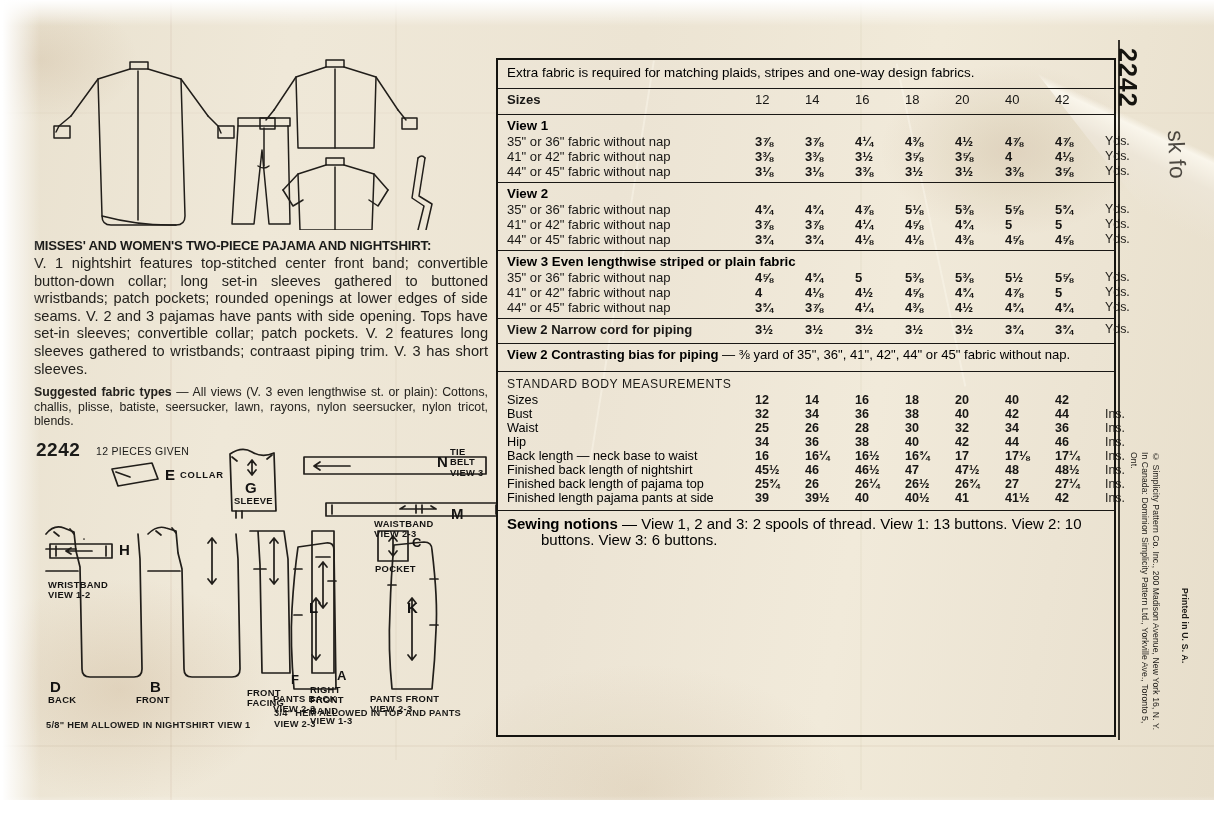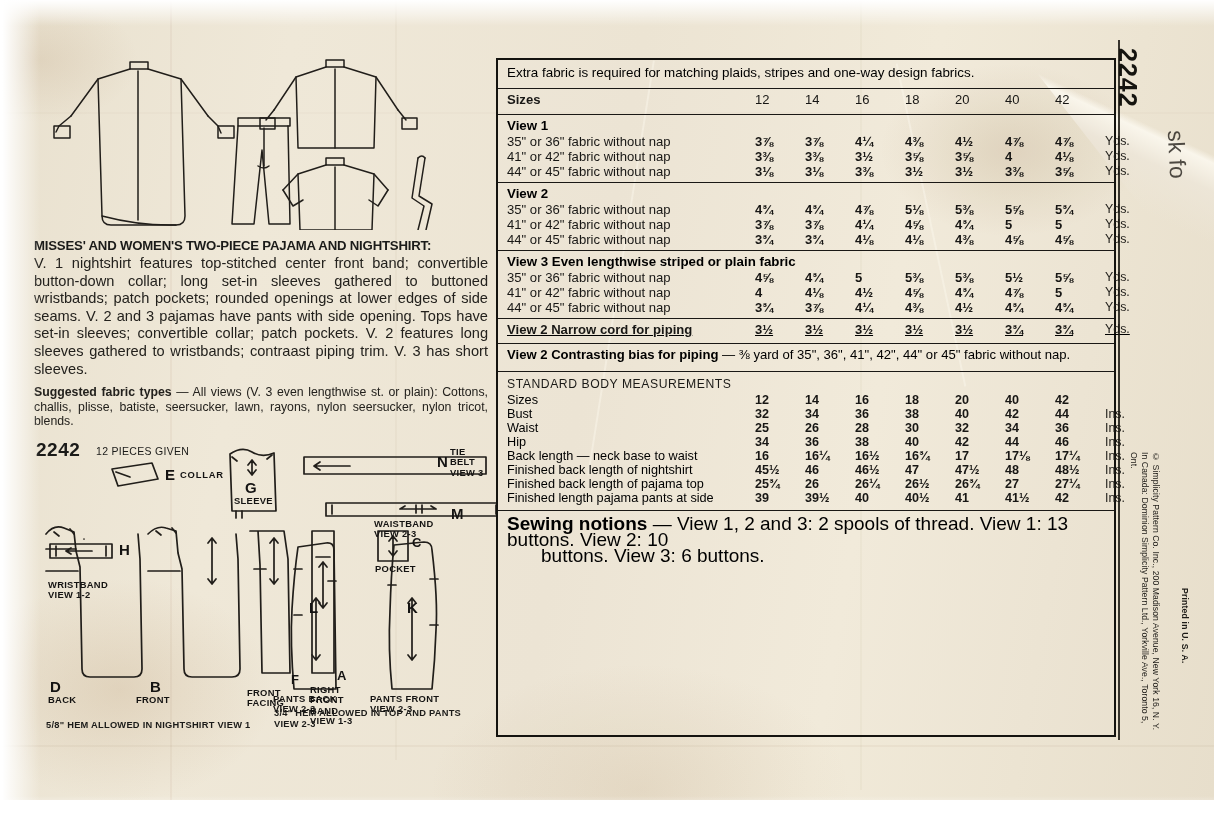--- a/index.html
+++ b/index.html
@@ -78,21 +78,21 @@
   .num.thin{font-weight:normal;}
   .unit{flex:0 0 34px;font-size:12.4px;color:#201e1a;text-align:left;}
   .secthead{padding:3px 0 1px 9px;font-weight:bold;font-size:13.3px;}
   .topline{padding:5px 9px 5px 9px;font-size:13.4px;line-height:15px;}
   .divider{border-top:1.7px solid #1a1815;margin:3px 0 0 0;}
   .note{padding:3px 10px 5px 9px;font-size:13.1px;line-height:15.5px;}
   .note b{font-weight:bold;}
   .smallcaps{padding:5px 8px 2px 9px;font-size:12.2px;letter-spacing:.55px;color:#1b1a17;}
   .bmlab{flex:0 0 248px;padding-left:9px;font-size:12.7px;white-space:nowrap;}
   .bmnum{flex:0 0 50px;font-size:12.6px;font-weight:bold;}
-  .notions{padding:5px 12px 6px 9px;font-size:19px;line-height:16px;}
+  .notions{padding:5px 12px 6px 9px;font-size:15px;line-height:16px;}
   .notions b{font-weight:bold;}
   .indent{padding-left:34px;display:block;}
 
   
   #patnum{
     position:absolute;left:1113px;top:48px;
     font-size:25px;font-weight:bold;color:#15140f;letter-spacing:1px;
     writing-mode:vertical-rl;
   }
   #torntext{
@@ -397,21 +397,21 @@
     <div class="num">3⅞</div>
     <div class="num">4¼</div>
     <div class="num">4⅜</div>
     <div class="num">4½</div>
     <div class="num">4¾</div>
     <div class="num">4¾</div>
     <div class="unit">Yds.</div>
   </div>
   <div class="divider"></div>
 
-  <div class="row" style="padding:3px 0 3px 0;text-decoration:underline;">
+  <div class="row" style="padding:3px 0 3px 0;">
     <div class="lab b">View 2   Narrow cord for piping</div>
     <div class="num">3½</div>
     <div class="num">3½</div>
     <div class="num">3½</div>
     <div class="num">3½</div>
     <div class="num">3½</div>
     <div class="num">3¾</div>
     <div class="num">3¾</div>
     <div class="unit">Yds.</div>
   </div>

